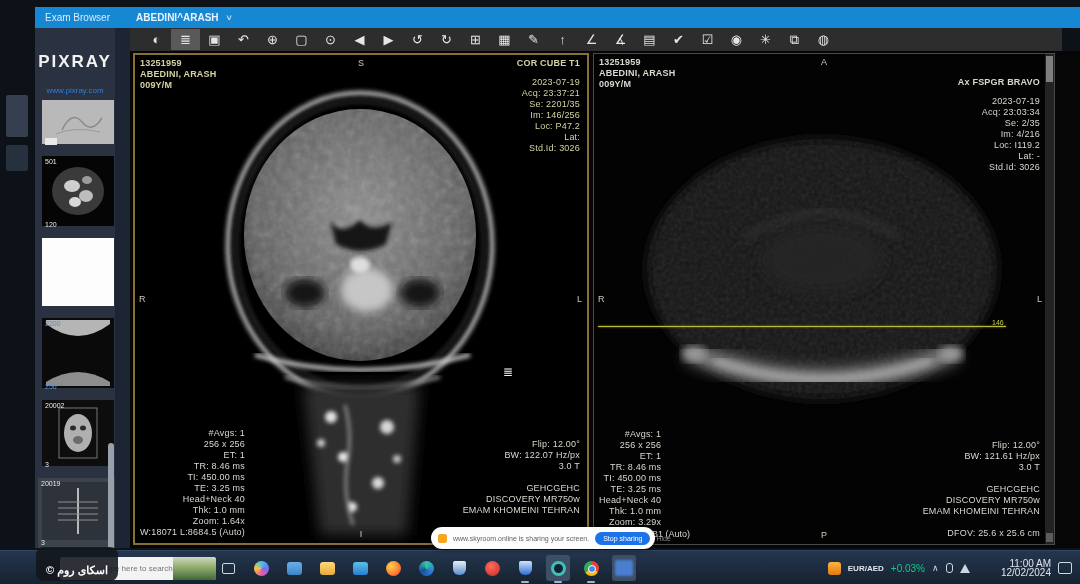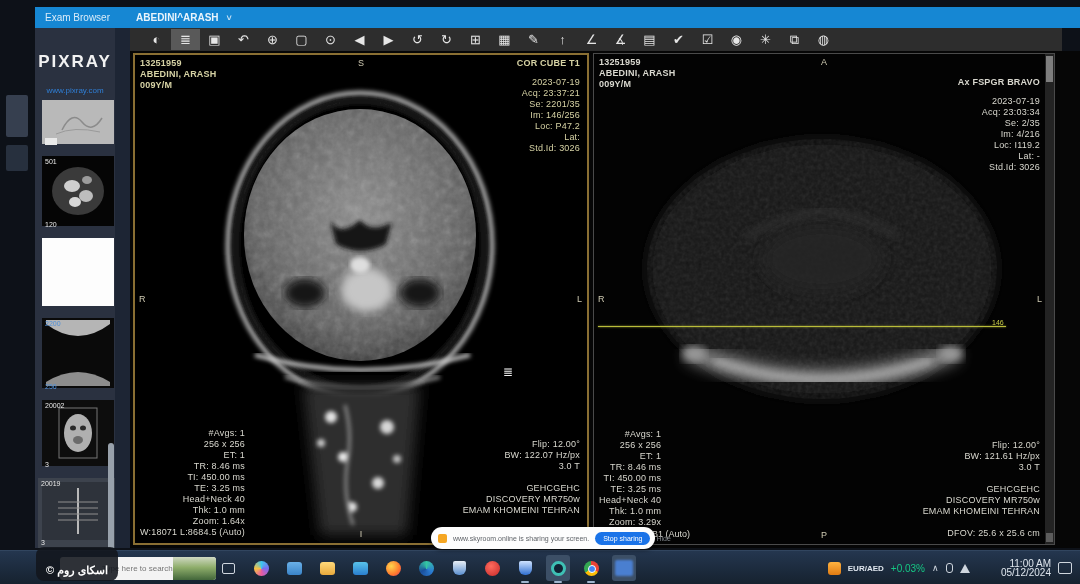--- a/index.html
+++ b/index.html
@@ -518,19 +518,19 @@
     <div class="tray">
       <span class="coin"></span>
       <span class="ticker">EUR/AED</span>
       <span class="change">+0.03%</span>
       <span class="trayglyph">∧</span>
       <span class="mic"></span>
       <span class="net"></span>
       <span class="lang">ENG</span>
       <span class="clock">
         <span>11:00 AM</span><br>
-        <span>05/12/2024</span>
+        <span>12/02/2024</span>
       </span>
       <span class="notifcenter"></span>
     </div>
   </div>
 
 </div>
 
 </body></html>

